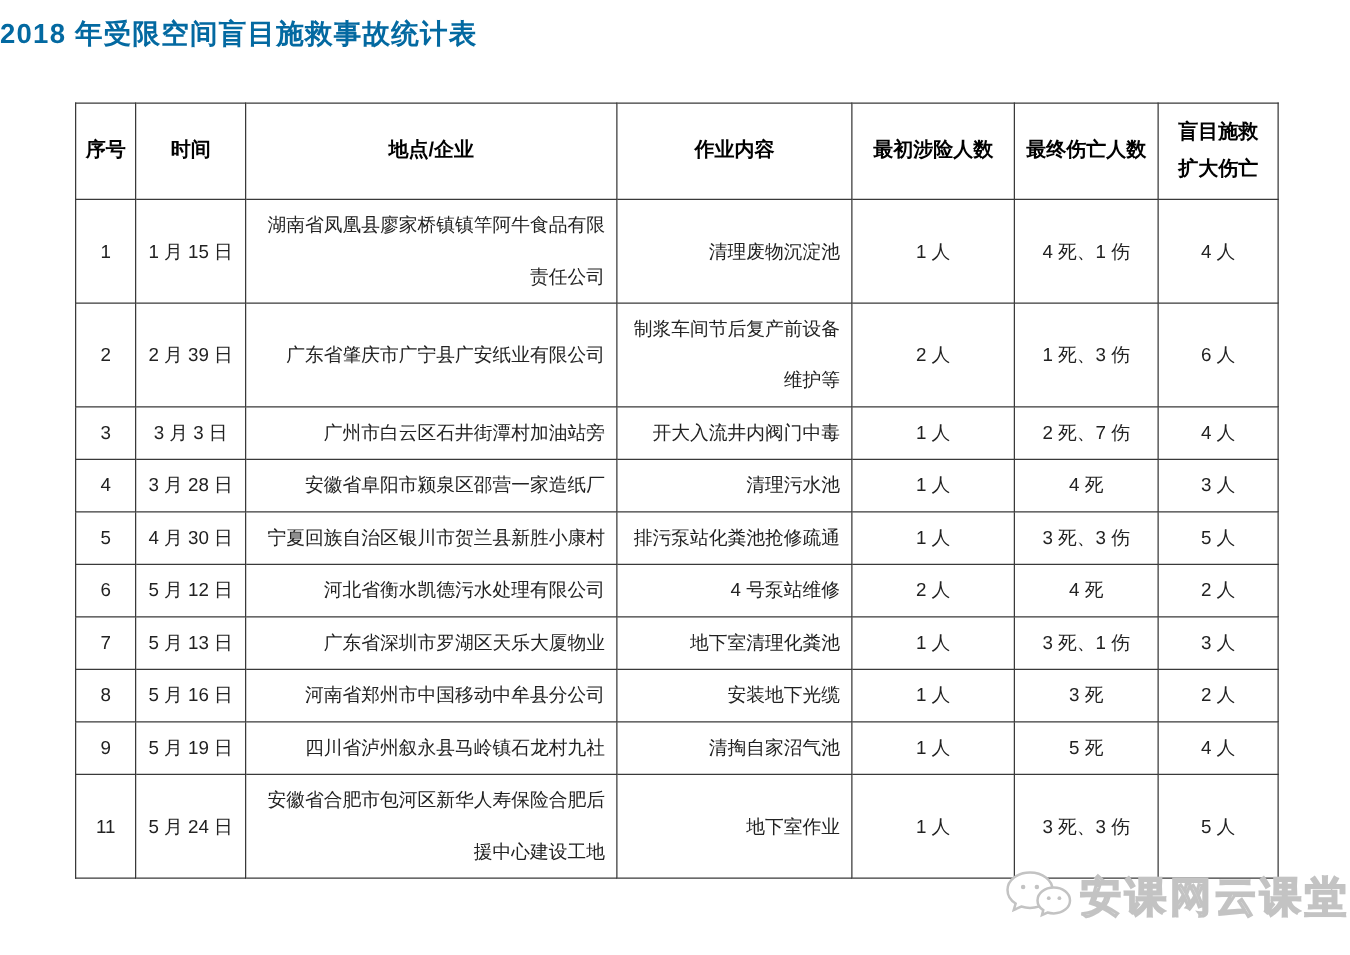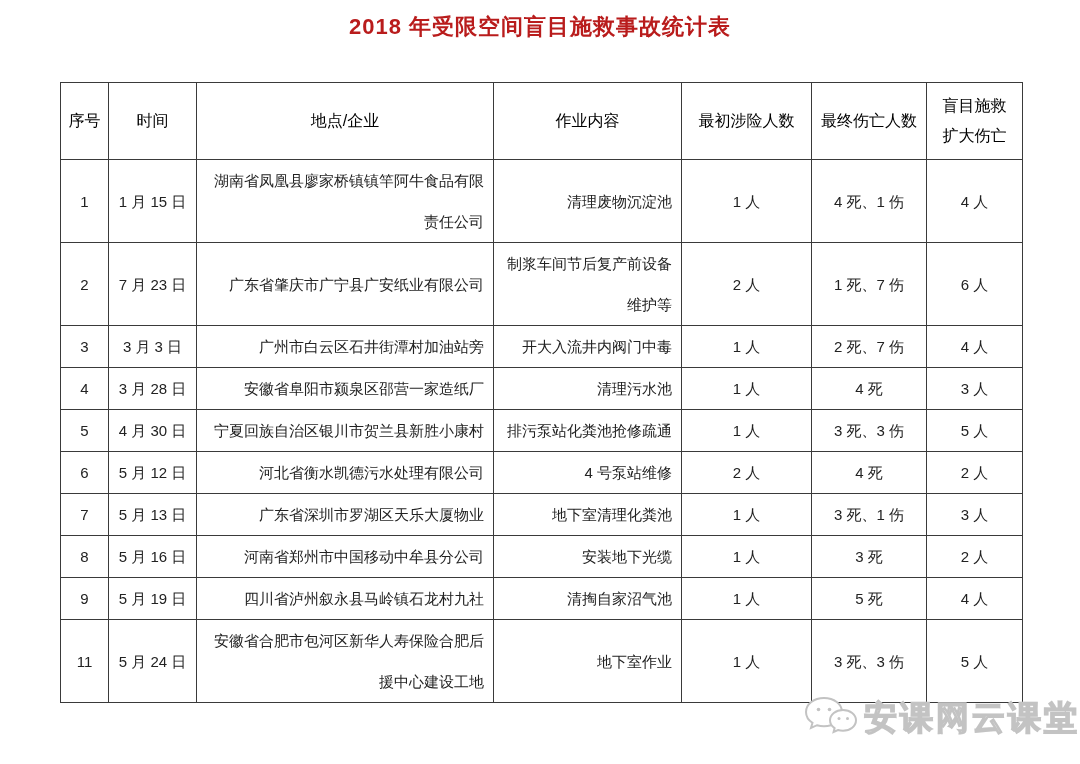--- a/index.html
+++ b/index.html
@@ -11,44 +11,43 @@
     background: #ffffff;
     overflow: hidden;
     font-family: "Liberation Sans", "DejaVu Sans", sans-serif;
     color: #1c1c1c;
   }
   .title {
     position: absolute;
     top: 12px;
     left: 0;
     width: 100%;
-    text-align: center;
     font-size: 22px;
     font-weight: bold;
-    color: #b91c1c;
+    color: #0369a1;
     letter-spacing: 1px;
   }
   table.stats {
     position: absolute;
     left: 60px;
     top: 82px;
     width: 962px;
     border-collapse: collapse;
     table-layout: fixed;
   }
   table.stats th, table.stats td {
     border: 1px solid #3a3a3a;
     font-size: 15px;
     vertical-align: middle;
     overflow: hidden;
   }
   table.stats th {
     height: 77px;
     font-size: 16px;
-    font-weight: normal;
+    font-weight: bold;
     color: #000;
     text-align: center;
     line-height: 1.7;
     padding: 0 6px;
   }
   table.stats td {
     line-height: 41px;
     padding: 0 9px;
     text-align: center;
     color: #222;
@@ -121,25 +120,25 @@
       <td>1</td>
       <td>1 月 15 日</td>
       <td class="al">湖南省凤凰县廖家桥镇镇竿阿牛食品有限责任公司</td>
       <td class="al">清理废物沉淀池</td>
       <td>1 人</td>
       <td>4 死、1 伤</td>
       <td>4 人</td>
     </tr>
         <tr>
       <td>2</td>
-      <td>7 月 23 日</td>
+      <td>2 月 39 日</td>
       <td class="al">广东省肇庆市广宁县广安纸业有限公司</td>
       <td class="al">制浆车间节后复产前设备维护等</td>
       <td>2 人</td>
-      <td>1 死、7 伤</td>
+      <td>1 死、3 伤</td>
       <td>6 人</td>
     </tr>
         <tr>
       <td>3</td>
       <td>3 月 3 日</td>
       <td class="al">广州市白云区石井街潭村加油站旁</td>
       <td class="al">开大入流井内阀门中毒</td>
       <td>1 人</td>
       <td>2 死、7 伤</td>
       <td>4 人</td>

